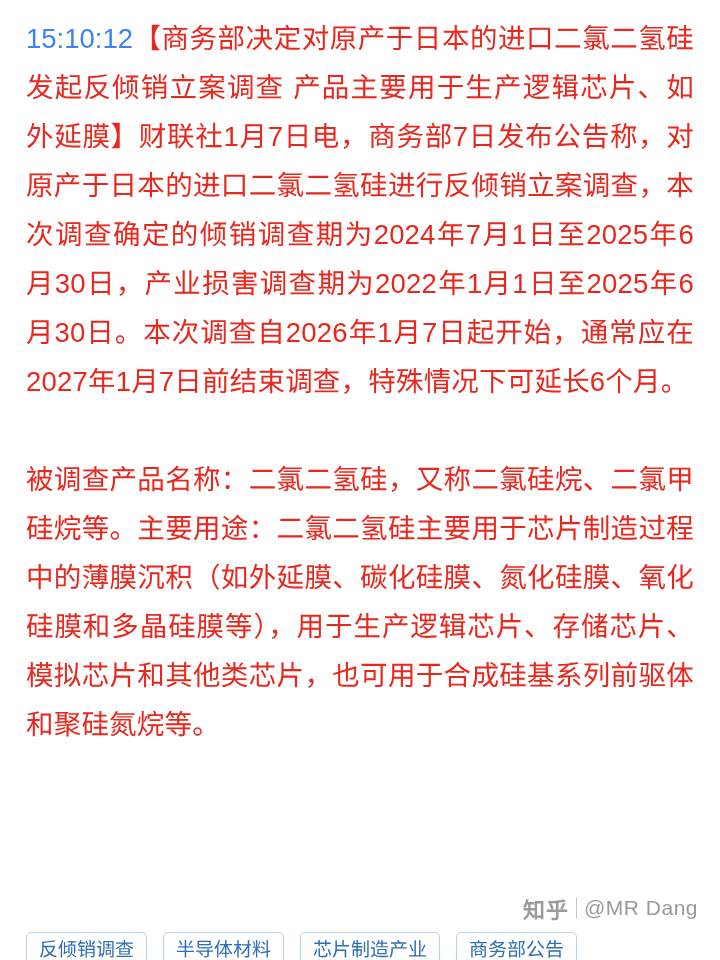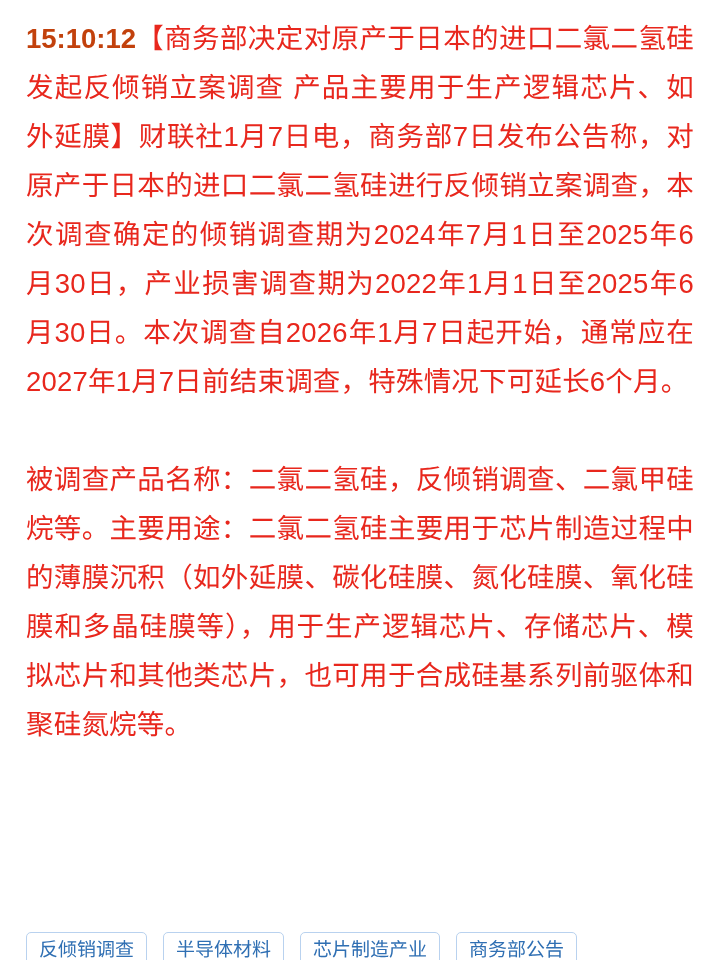--- a/index.html
+++ b/index.html
@@ -25,22 +25,22 @@
   }
   .article {
     color: #e8271d;
     font-size: 27.5px;
     line-height: 49px;
     letter-spacing: 0.2px;
     font-weight: 500;
     text-align: justify;
   }
   .timestamp {
-    font-weight: bold;
-    color: #c2410c;
+    font-weight: normal;
+    color: #3b82f6;
     letter-spacing: 0px;
   }
   .para {
     margin: 0;
   }
   .para + .para {
     margin-top: 49px;
   }
   .body-text {
     font-weight: 500;
@@ -94,24 +94,29 @@
     font-size: 21px;
   }
 </style>
 </head>
 <body>
 
 <div class="page">
 
   <div class="article">
     <p class="para"><span class="timestamp">15:10:12</span><span class="headline">【商务部决定对原产于日本的进口二氯二氢硅发起反倾销立案调查 产品主要用于生产逻辑芯片、如外延膜】财联社1月7日电，商务部7日发布公告称，对原产于日本的进口二氯二氢硅进行反倾销立案调查，本次调查确定的倾销调查期为2024年7月1日至2025年6月30日，产业损害调查期为2022年1月1日至2025年6月30日。本次调查自2026年1月7日起开始，通常应在2027年1月7日前结束调查，特殊情况下可延长6个月。</span></p>
-    <p class="para body-text">被调查产品名称：二氯二氢硅，反倾销调查、二氯甲硅烷等。主要用途：二氯二氢硅主要用于芯片制造过程中的薄膜沉积（如外延膜、碳化硅膜、氮化硅膜、氧化硅膜和多晶硅膜等），用于生产逻辑芯片、存储芯片、模拟芯片和其他类芯片，也可用于合成硅基系列前驱体和聚硅氮烷等。</p>
+    <p class="para body-text">被调查产品名称：二氯二氢硅，又称二氯硅烷、二氯甲硅烷等。主要用途：二氯二氢硅主要用于芯片制造过程中的薄膜沉积（如外延膜、碳化硅膜、氮化硅膜、氧化硅膜和多晶硅膜等），用于生产逻辑芯片、存储芯片、模拟芯片和其他类芯片，也可用于合成硅基系列前驱体和聚硅氮烷等。</p>
   </div>
 
   <div class="tag-row">
     <div class="tag">反倾销调查</div>
     <div class="tag">半导体材料</div>
     <div class="tag">芯片制造产业</div>
     <div class="tag">商务部公告</div>
   </div>
 
+  <div class="watermark">
+    <span class="wm-logo">知乎</span>
+    <span class="wm-sep"></span>
+    <span class="wm-user">@MR Dang</span>
+  </div>
 
 </div>
 
 </body></html>

